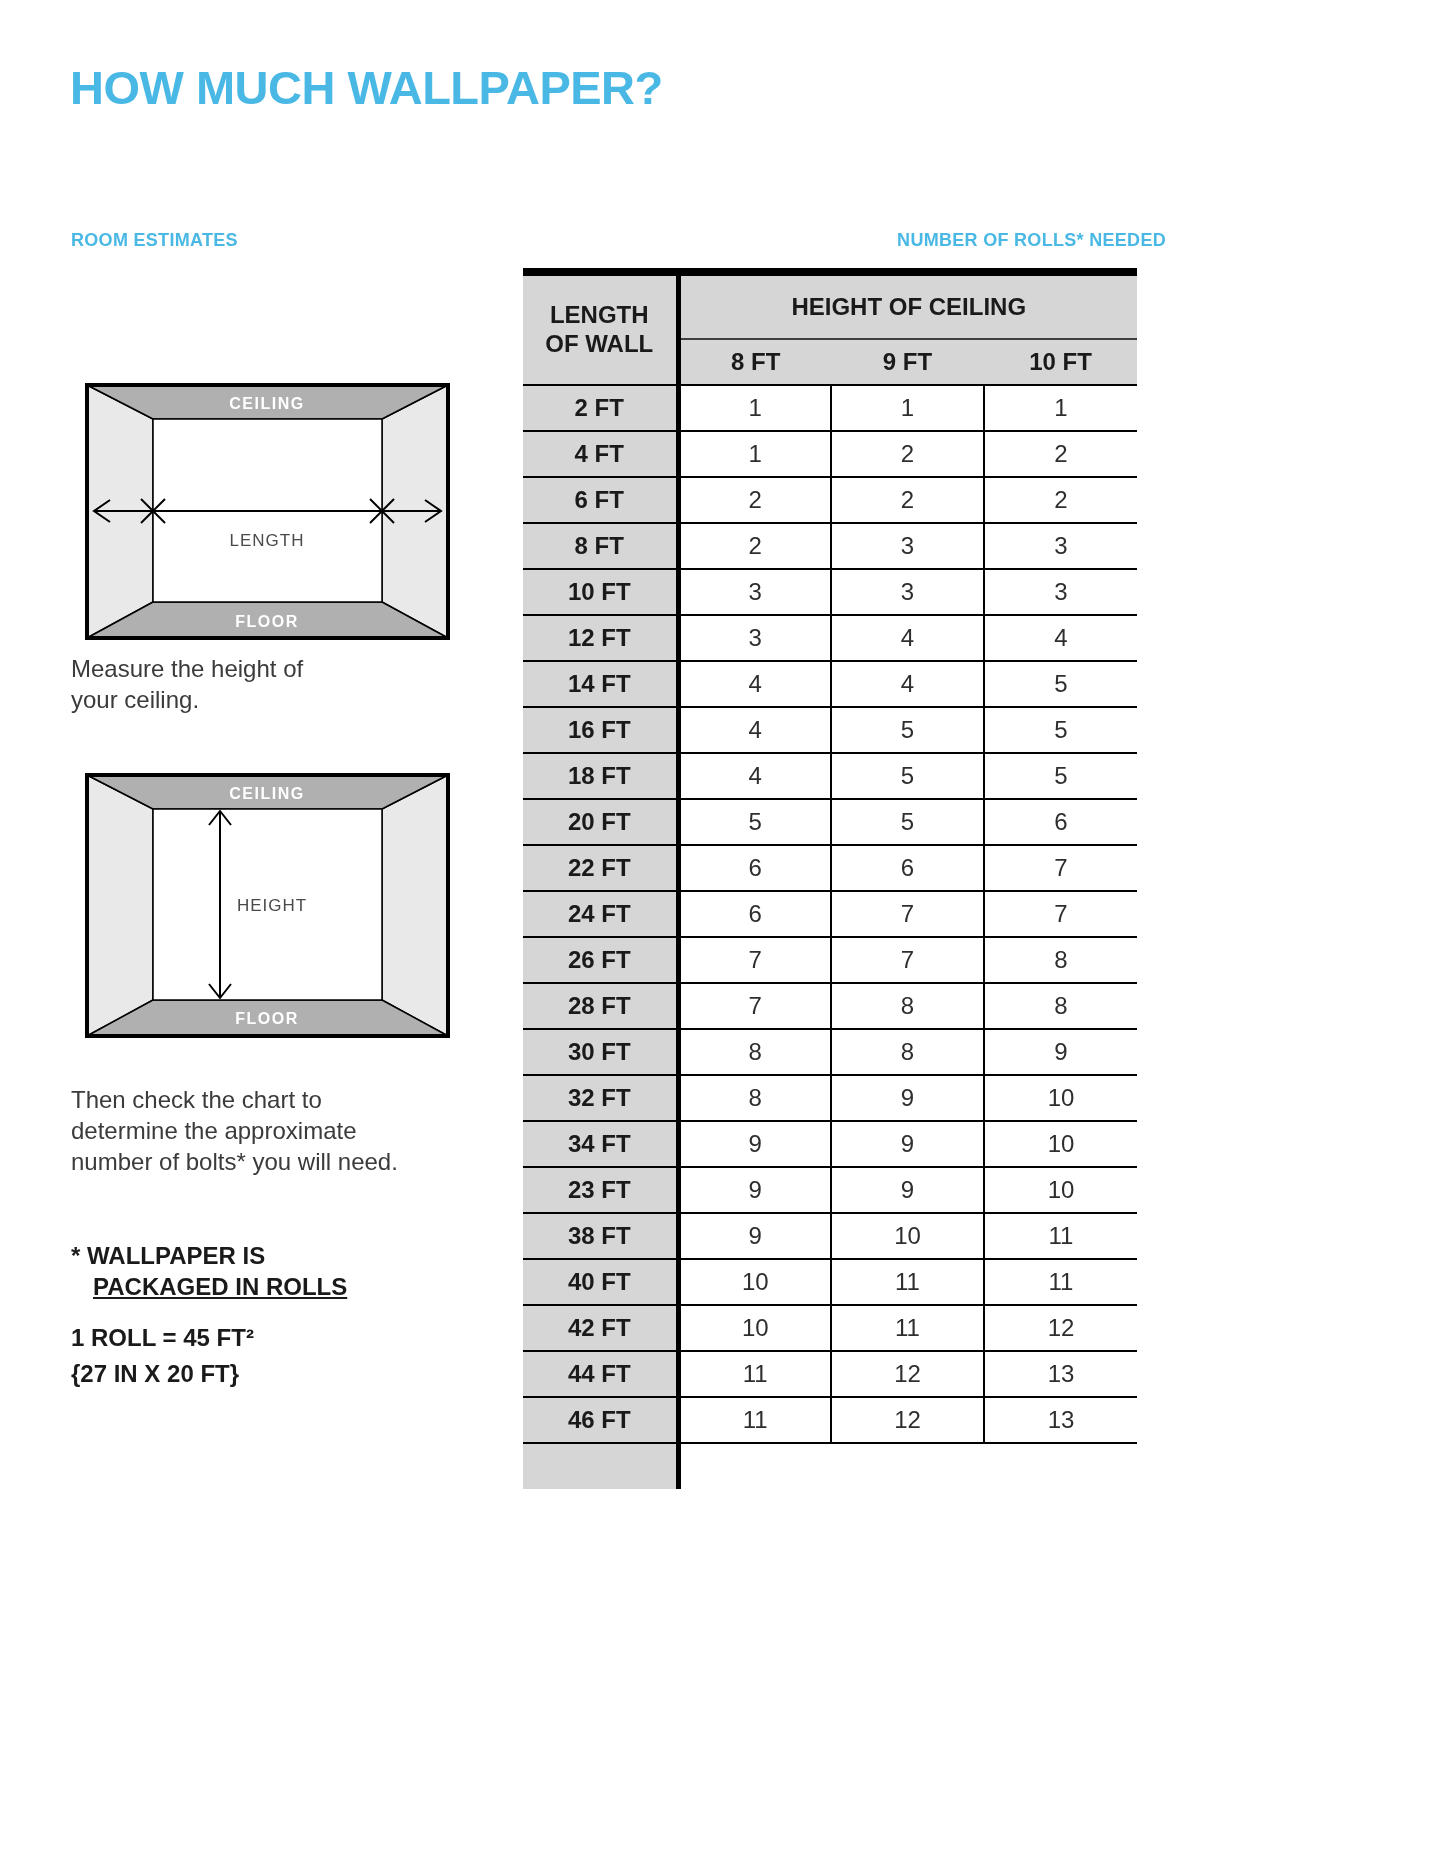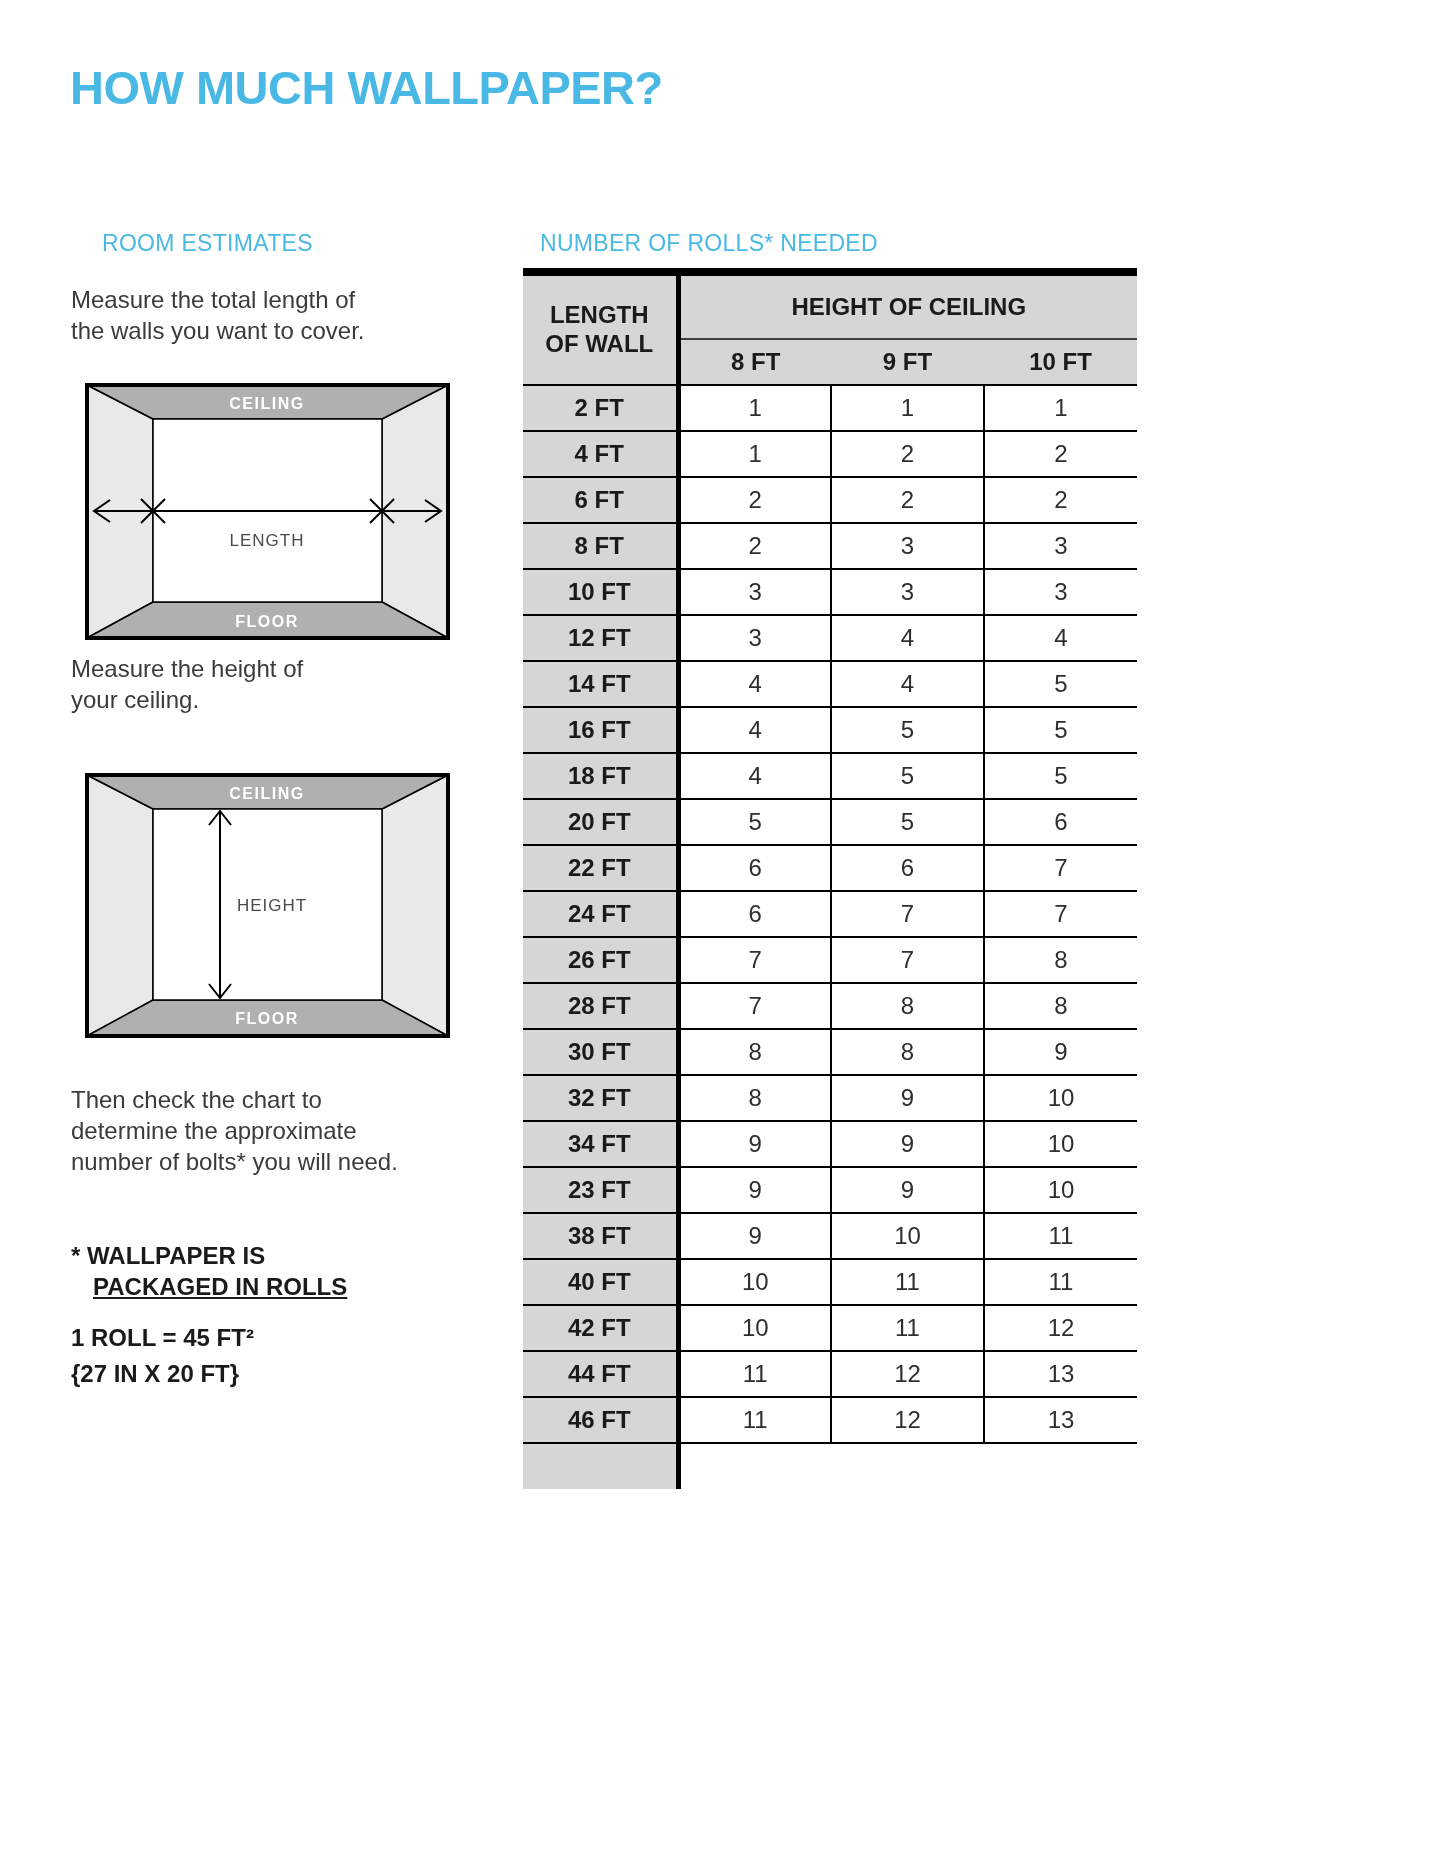--- a/index.html
+++ b/index.html
@@ -18,28 +18,27 @@
     position:absolute;
     left:70px; top:60px;
     font-size:47px;
     font-weight:bold;
     letter-spacing:-0.5px;
     color:var(--accent,#4AB8E4);
   }
 
   .section-heading {
     position:absolute;
-    font-size:23px;
-    font-weight:normal;
+    font-size:18px;
+    font-weight:bold;
     letter-spacing:0.3px;
     color:var(--accent,#4AB8E4);
-    margin-left:31px;
   }
   .left-heading  { left:71px;  top:230px; }
-  .right-heading { left:509px; top:230px; width:614px; text-align:left; }
+  .right-heading { left:552px; top:230px; width:614px; text-align:right; }
 
   .body-text {
     position:absolute;
     left:71px;
     width:400px;
     font-size:24px;
     line-height:1.3;
     color:#3b3b3b;
     white-space:pre-line;
   }
@@ -128,22 +127,20 @@
 </head>
 <body>
 
 <div class="page" style="--accent: #4AB8E4;">
 
   <h1 class="title">HOW MUCH WALLPAPER?</h1>
 
   <h2 class="section-heading left-heading">ROOM ESTIMATES</h2>
   <h2 class="section-heading right-heading">NUMBER OF ROLLS* NEEDED</h2>
 
-  <p class="body-text step1">Measure the total length of
-the walls you want to cover.</p>
 
   <div class="diagram d1">
     <svg width="365" height="257" viewBox="0 0 365 257">
       <polygon class="room-wall" points="2,2 68,36 68,219 2,255"></polygon>
       <polygon class="room-wall" points="363,2 297,36 297,219 363,255"></polygon>
       <polygon class="room-band" points="2,2 363,2 297,36 68,36"></polygon>
       <polygon class="room-band" points="2,255 363,255 297,219 68,219"></polygon>
       <polygon class="room-inner" points="68,36 297,36 297,219 68,219"></polygon>
       <rect class="room-border" x="2" y="2" width="361" height="253"></rect>
 

